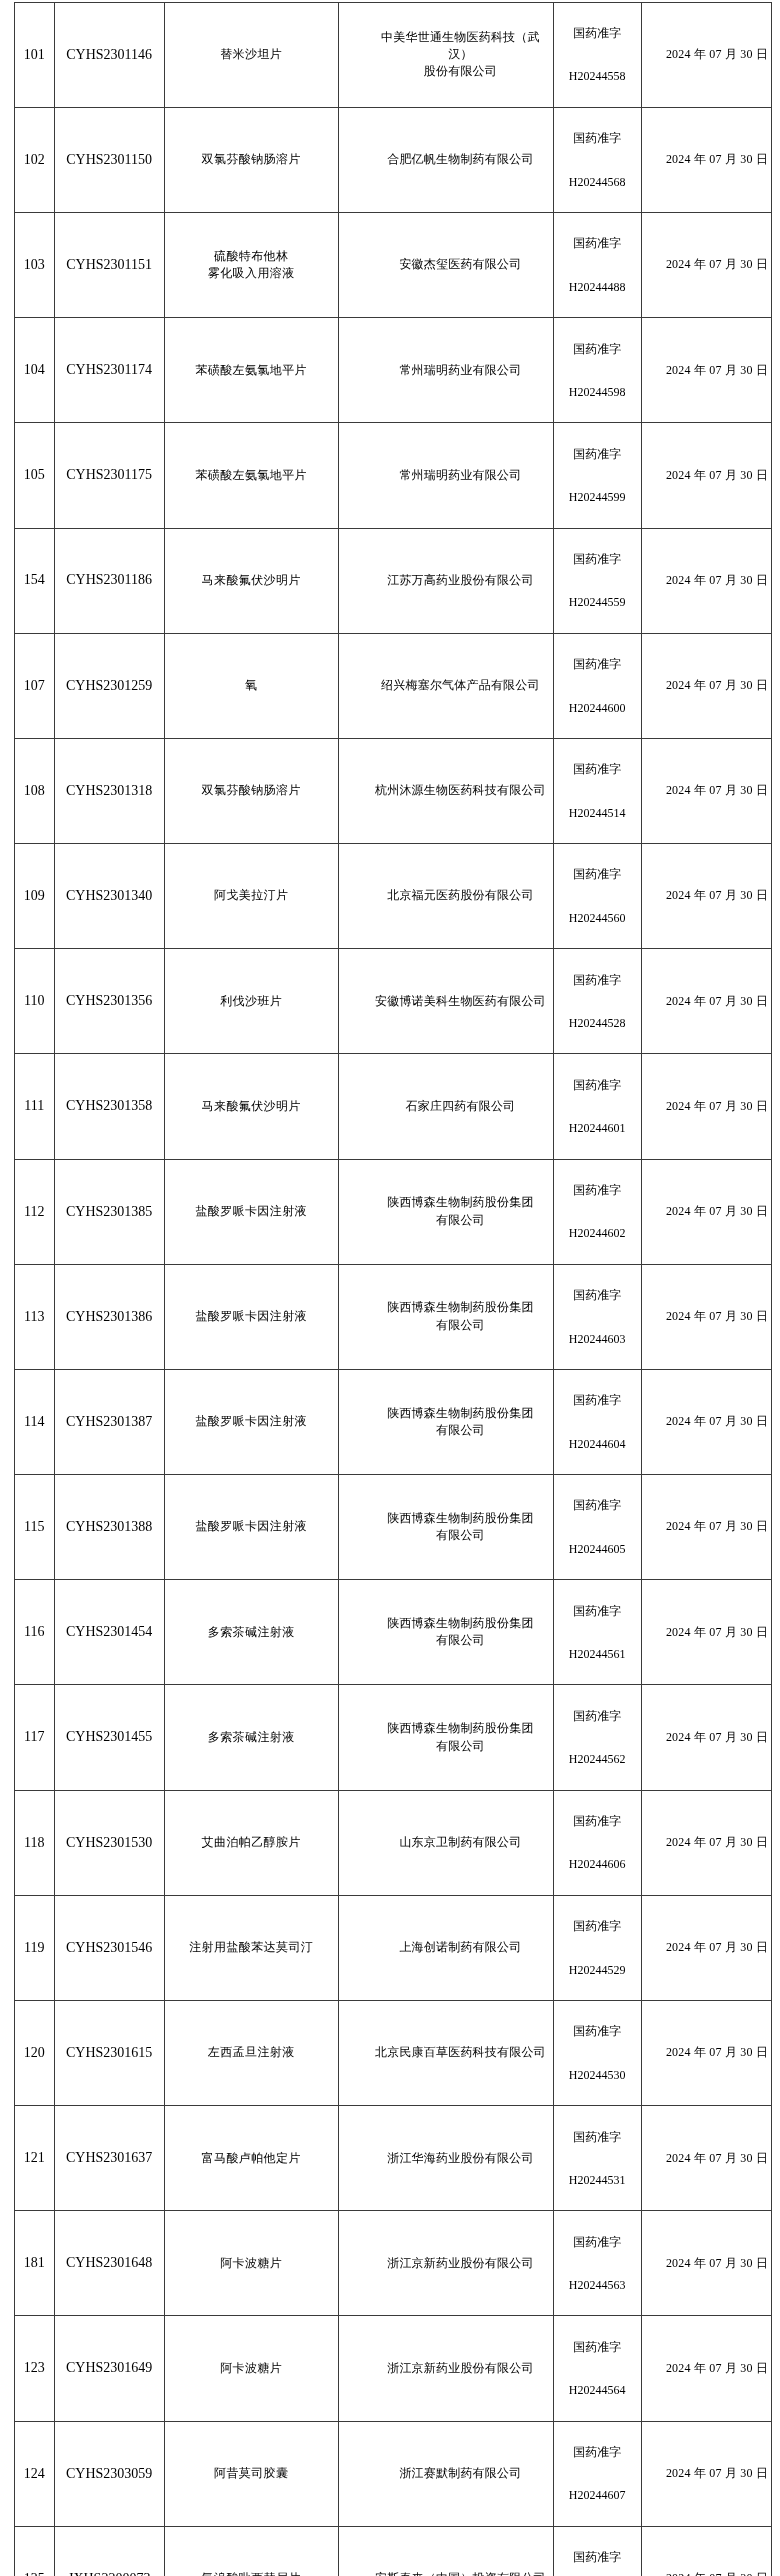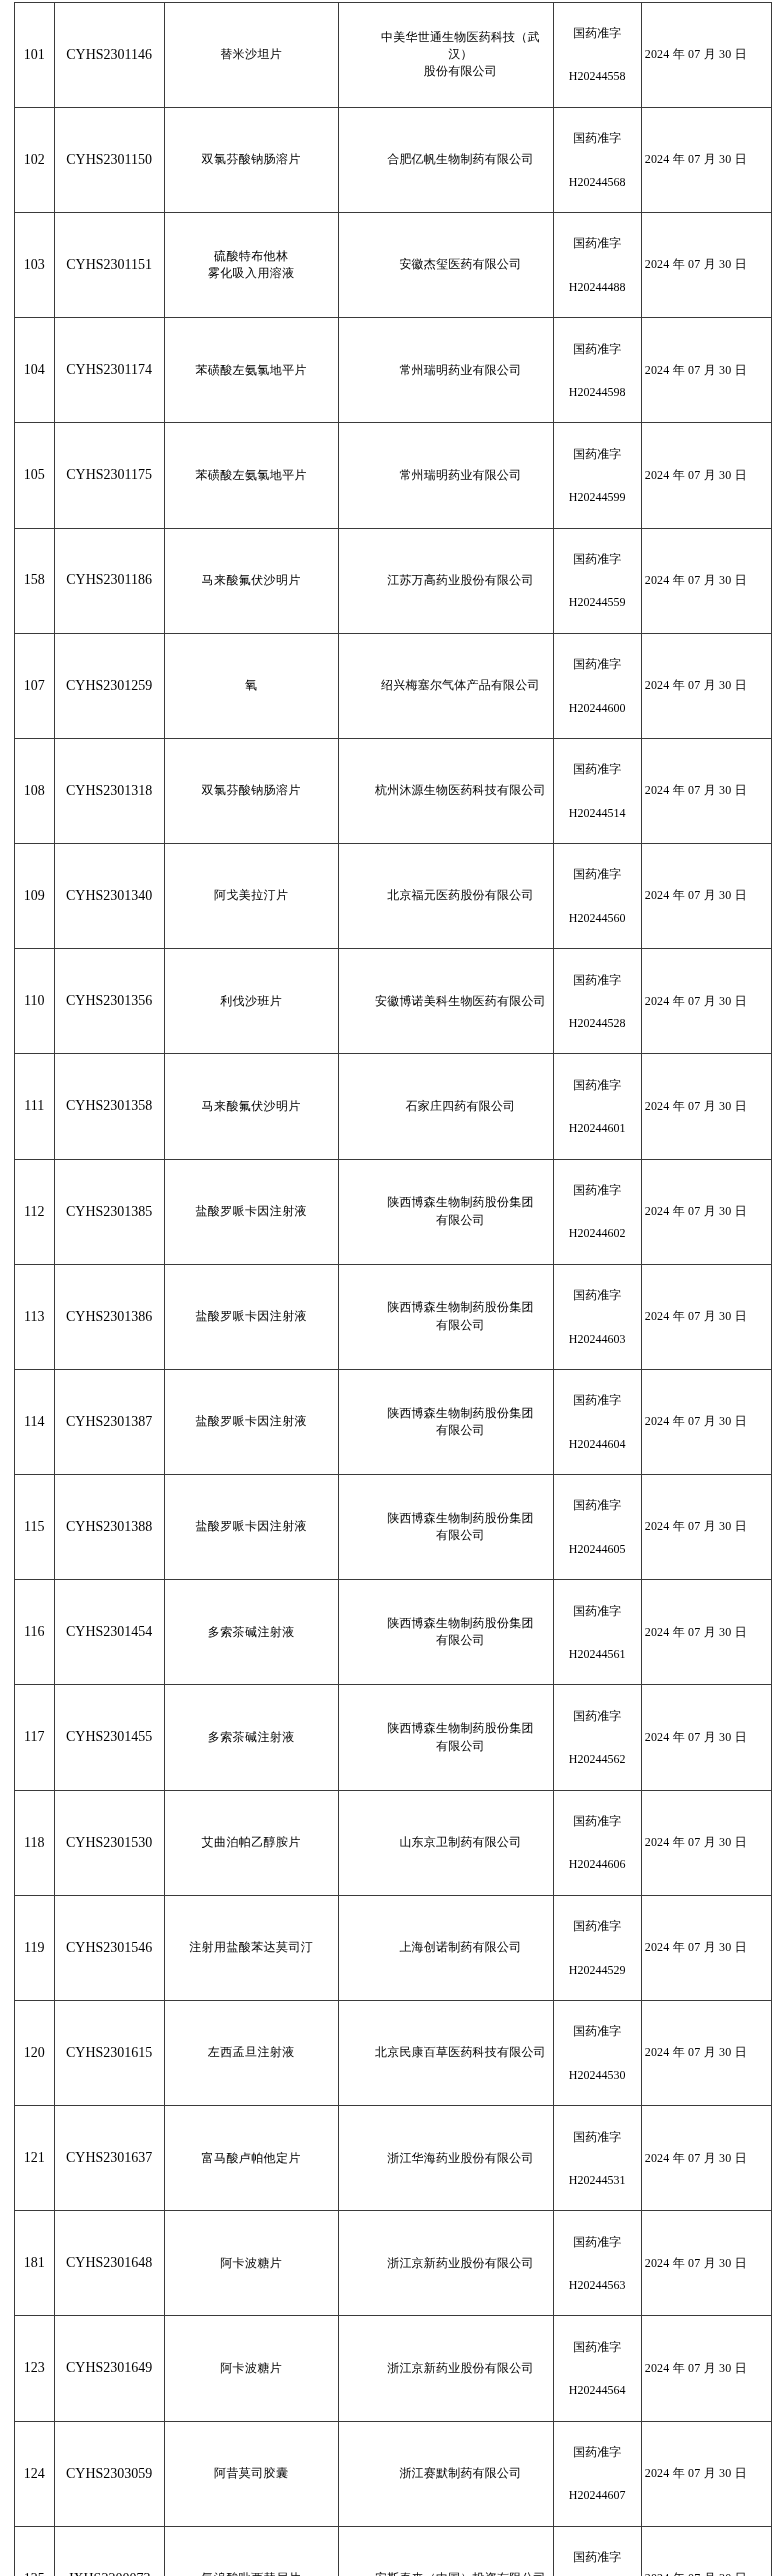--- a/index.html
+++ b/index.html
@@ -7,21 +7,21 @@
   .page{width:781px;}
   table.approval{border-collapse:collapse;table-layout:fixed;width:757px;margin:1.7px 0 0 13.7px;}
   td{border:0.9px solid #3a3a3a;text-align:center;vertical-align:middle;
      font-size:12px;line-height:1.45;padding:1.7px 2.6px;white-space:pre-line;overflow:hidden;}
   .c-no{font-size:14px;}
   .c-id{font-size:14px;padding:1.7px 0.9px;}
   .c-drug{letter-spacing:0.4px;}
   .c-company{letter-spacing:0.2px;padding-left:32px;}
   .c-approval{padding:0 1.7px;}
   .c-approval .line{line-height:26px;}
-  .c-date{text-align:left;padding-left:3px;letter-spacing:0.2px;}
+  .c-date{text-align:right;padding-left:18px;letter-spacing:0.2px;}
 </style>
 </head>
 <body>
 
 <div class="page">
   <table class="approval">
     <colgroup>
       <col style="width:40px">
       <col style="width:110px">
       <col style="width:174px">
@@ -86,21 +86,21 @@
     <td class="c-drug">苯磺酸左氨氯地平片</td>
     <td class="c-company">常州瑞明药业有限公司</td>
     <td class="c-approval">
       <div class="line">国药准字</div>
       <div class="line">H20244599</div>
     </td>
     <td class="c-date">2024 年 07 月 30 日</td>
   </tr>
 
   <tr style="height: 56px;">
-    <td class="c-no">158</td>
+    <td class="c-no">154</td>
     <td class="c-id">CYHS2301186</td>
     <td class="c-drug">马来酸氟伏沙明片</td>
     <td class="c-company">江苏万高药业股份有限公司</td>
     <td class="c-approval">
       <div class="line">国药准字</div>
       <div class="line">H20244559</div>
     </td>
     <td class="c-date">2024 年 07 月 30 日</td>
   </tr>
 

